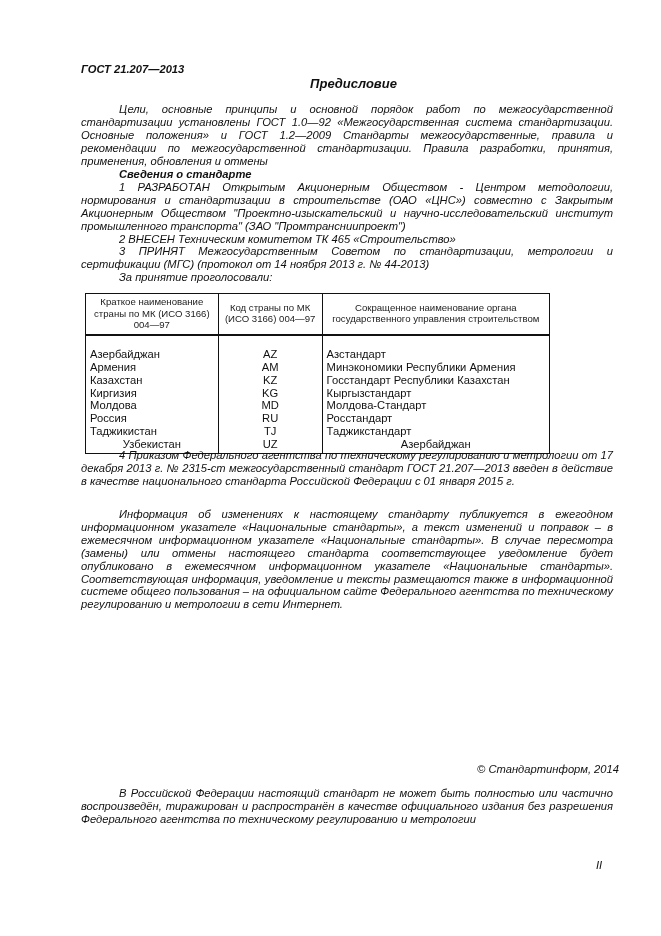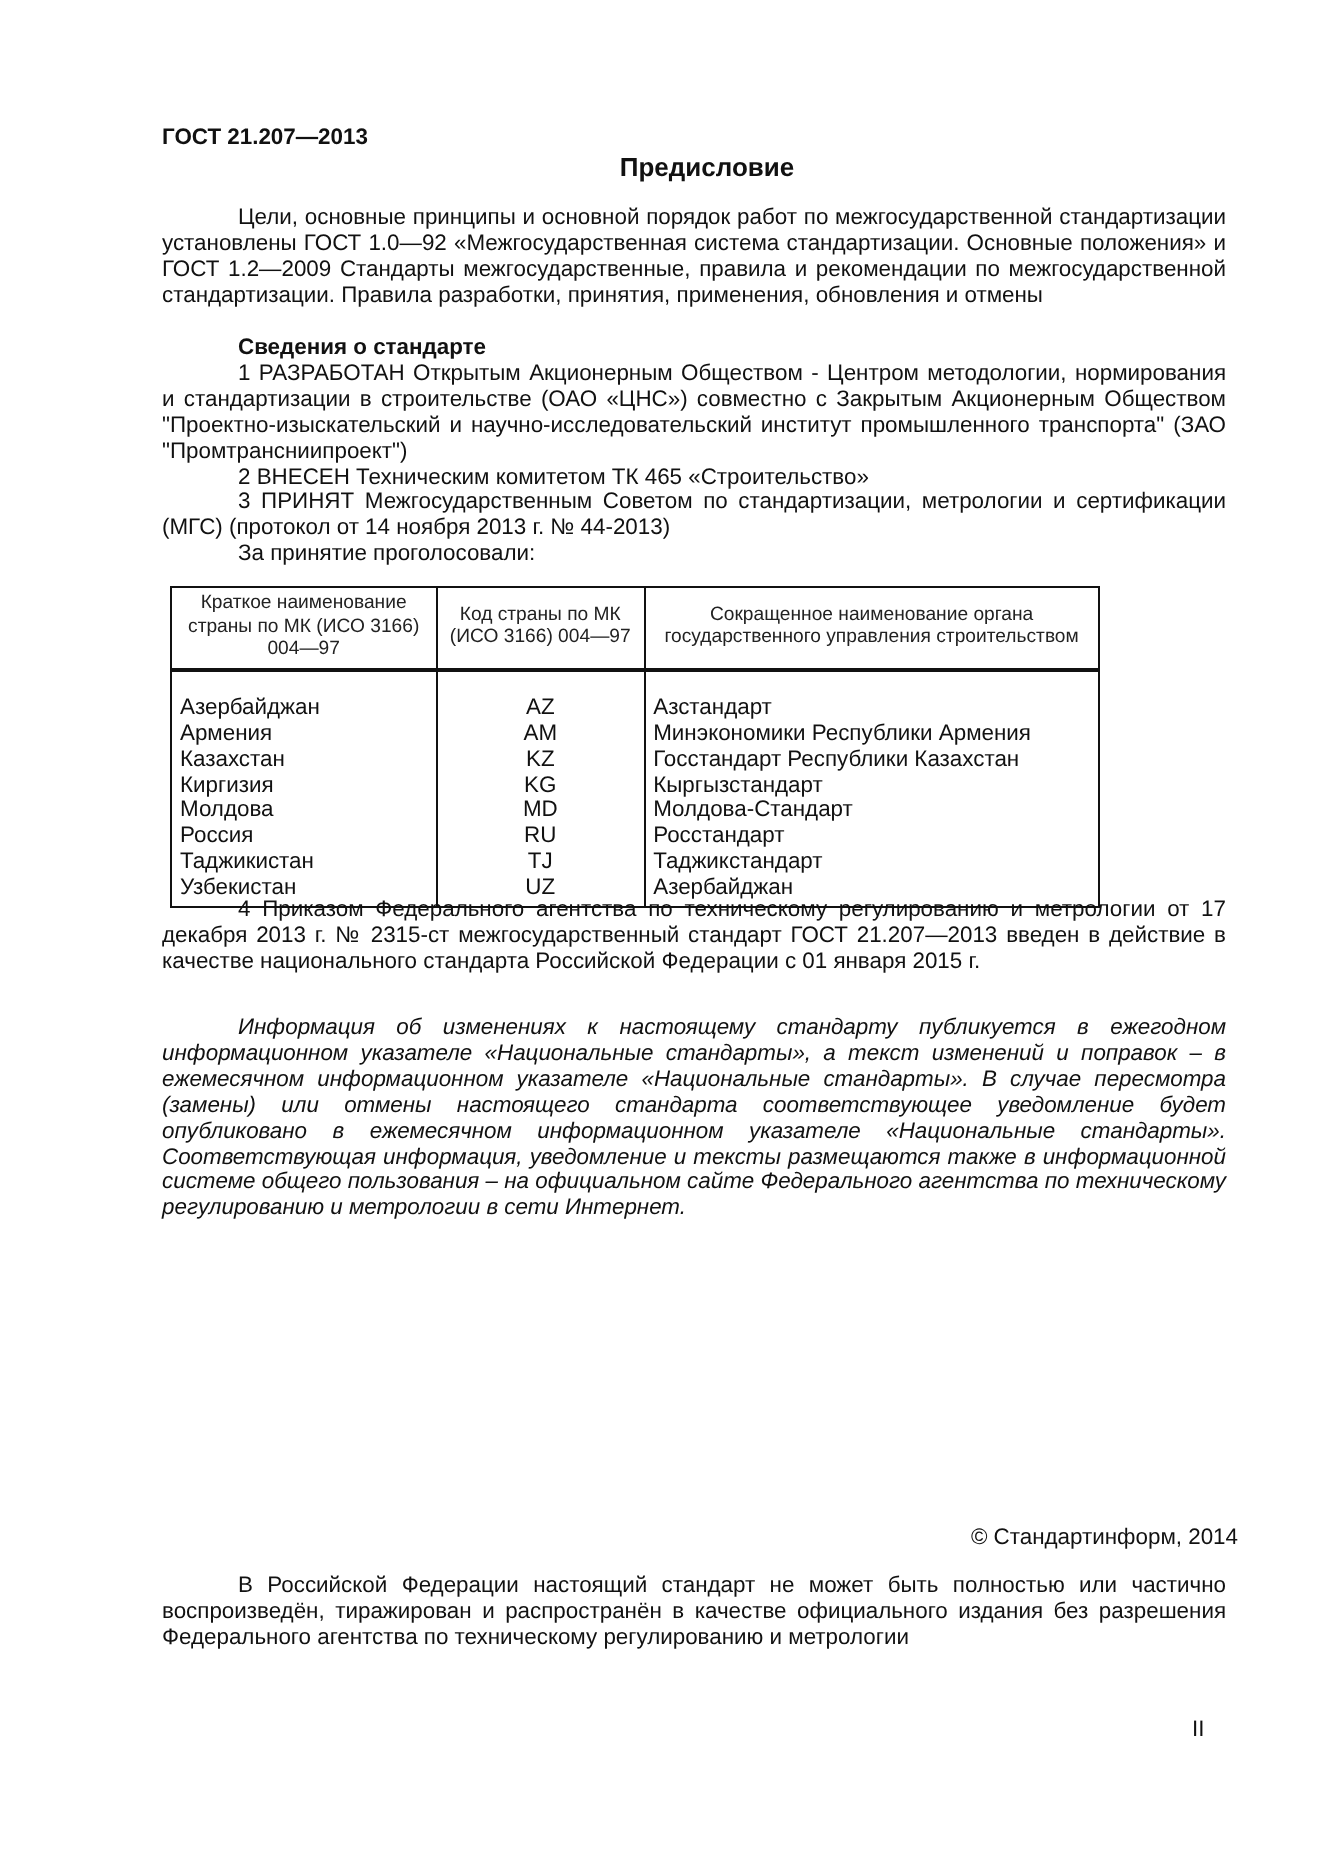--- a/index.html
+++ b/index.html
@@ -1,21 +1,21 @@
 <!DOCTYPE html>
 <html><head>
 <meta charset="utf-8">
 <style>
   html, body { margin: 0; padding: 0; background: #ffffff; }
   body {
     width: 661px; height: 936px; position: relative; overflow: hidden;
     font-family: "Liberation Sans", "DejaVu Sans", sans-serif;
     color: #111111; font-size: 11.2px; line-height: 12.9px;
   }
-  .abs { position: absolute; }
+  .abs { position: absolute; font-style: italic; }
   .doc-code { left: 81px; top: 63px; font-weight: bold; font-size: 11.2px; }
   .title { left: 0; width: 661px; top: 78px; text-align: center; font-weight: bold; font-size: 13px; padding-left: 46px; box-sizing: border-box; }
   .para { left: 81px; width: 532px; text-align: justify; }
   .indent { text-indent: 38px; }
   .para p { margin: 0; }
   .ind-line { padding-left: 38px; }
   .bold { font-weight: bold; }
   .italic { font-style: italic; }
   .p1 { top: 103px; }
   .p2 { top: 168px; }
@@ -28,21 +28,21 @@
     font-weight: normal; font-size: 9.6px; line-height: 11.6px; color: #222;
     border: 1px solid #111; border-bottom: 2px solid #111; padding: 2px 2px 3px 2px;
     text-align: center; vertical-align: middle;
   }
   table.votes td {
     border-left: 1px solid #111; border-right: 1px solid #111;
     padding: 0 4px; height: 12.9px; white-space: nowrap;
   }
   table.votes td.code { text-align: center; }
   table.votes tr.first td { padding-top: 12px; }
-  table.votes tr.last td { padding-bottom: 2px; }
+  table.votes tr.last td { padding-bottom: 2px; text-align: center; }
   .c1 { width: 147px; } .c2 { width: 123px; } .c3 { width: 233px; }
   .p3 { top: 449px; }
   .p4 { top: 508px; }
   .copyright { right: 42px; top: 763px; text-align: right; }
   .p5 { top: 787px; left: 81px; width: 532px; }
   .page-num { left: 596px; top: 859px; font-size: 11.2px; }
 </style>
 </head>
 <body>
 

